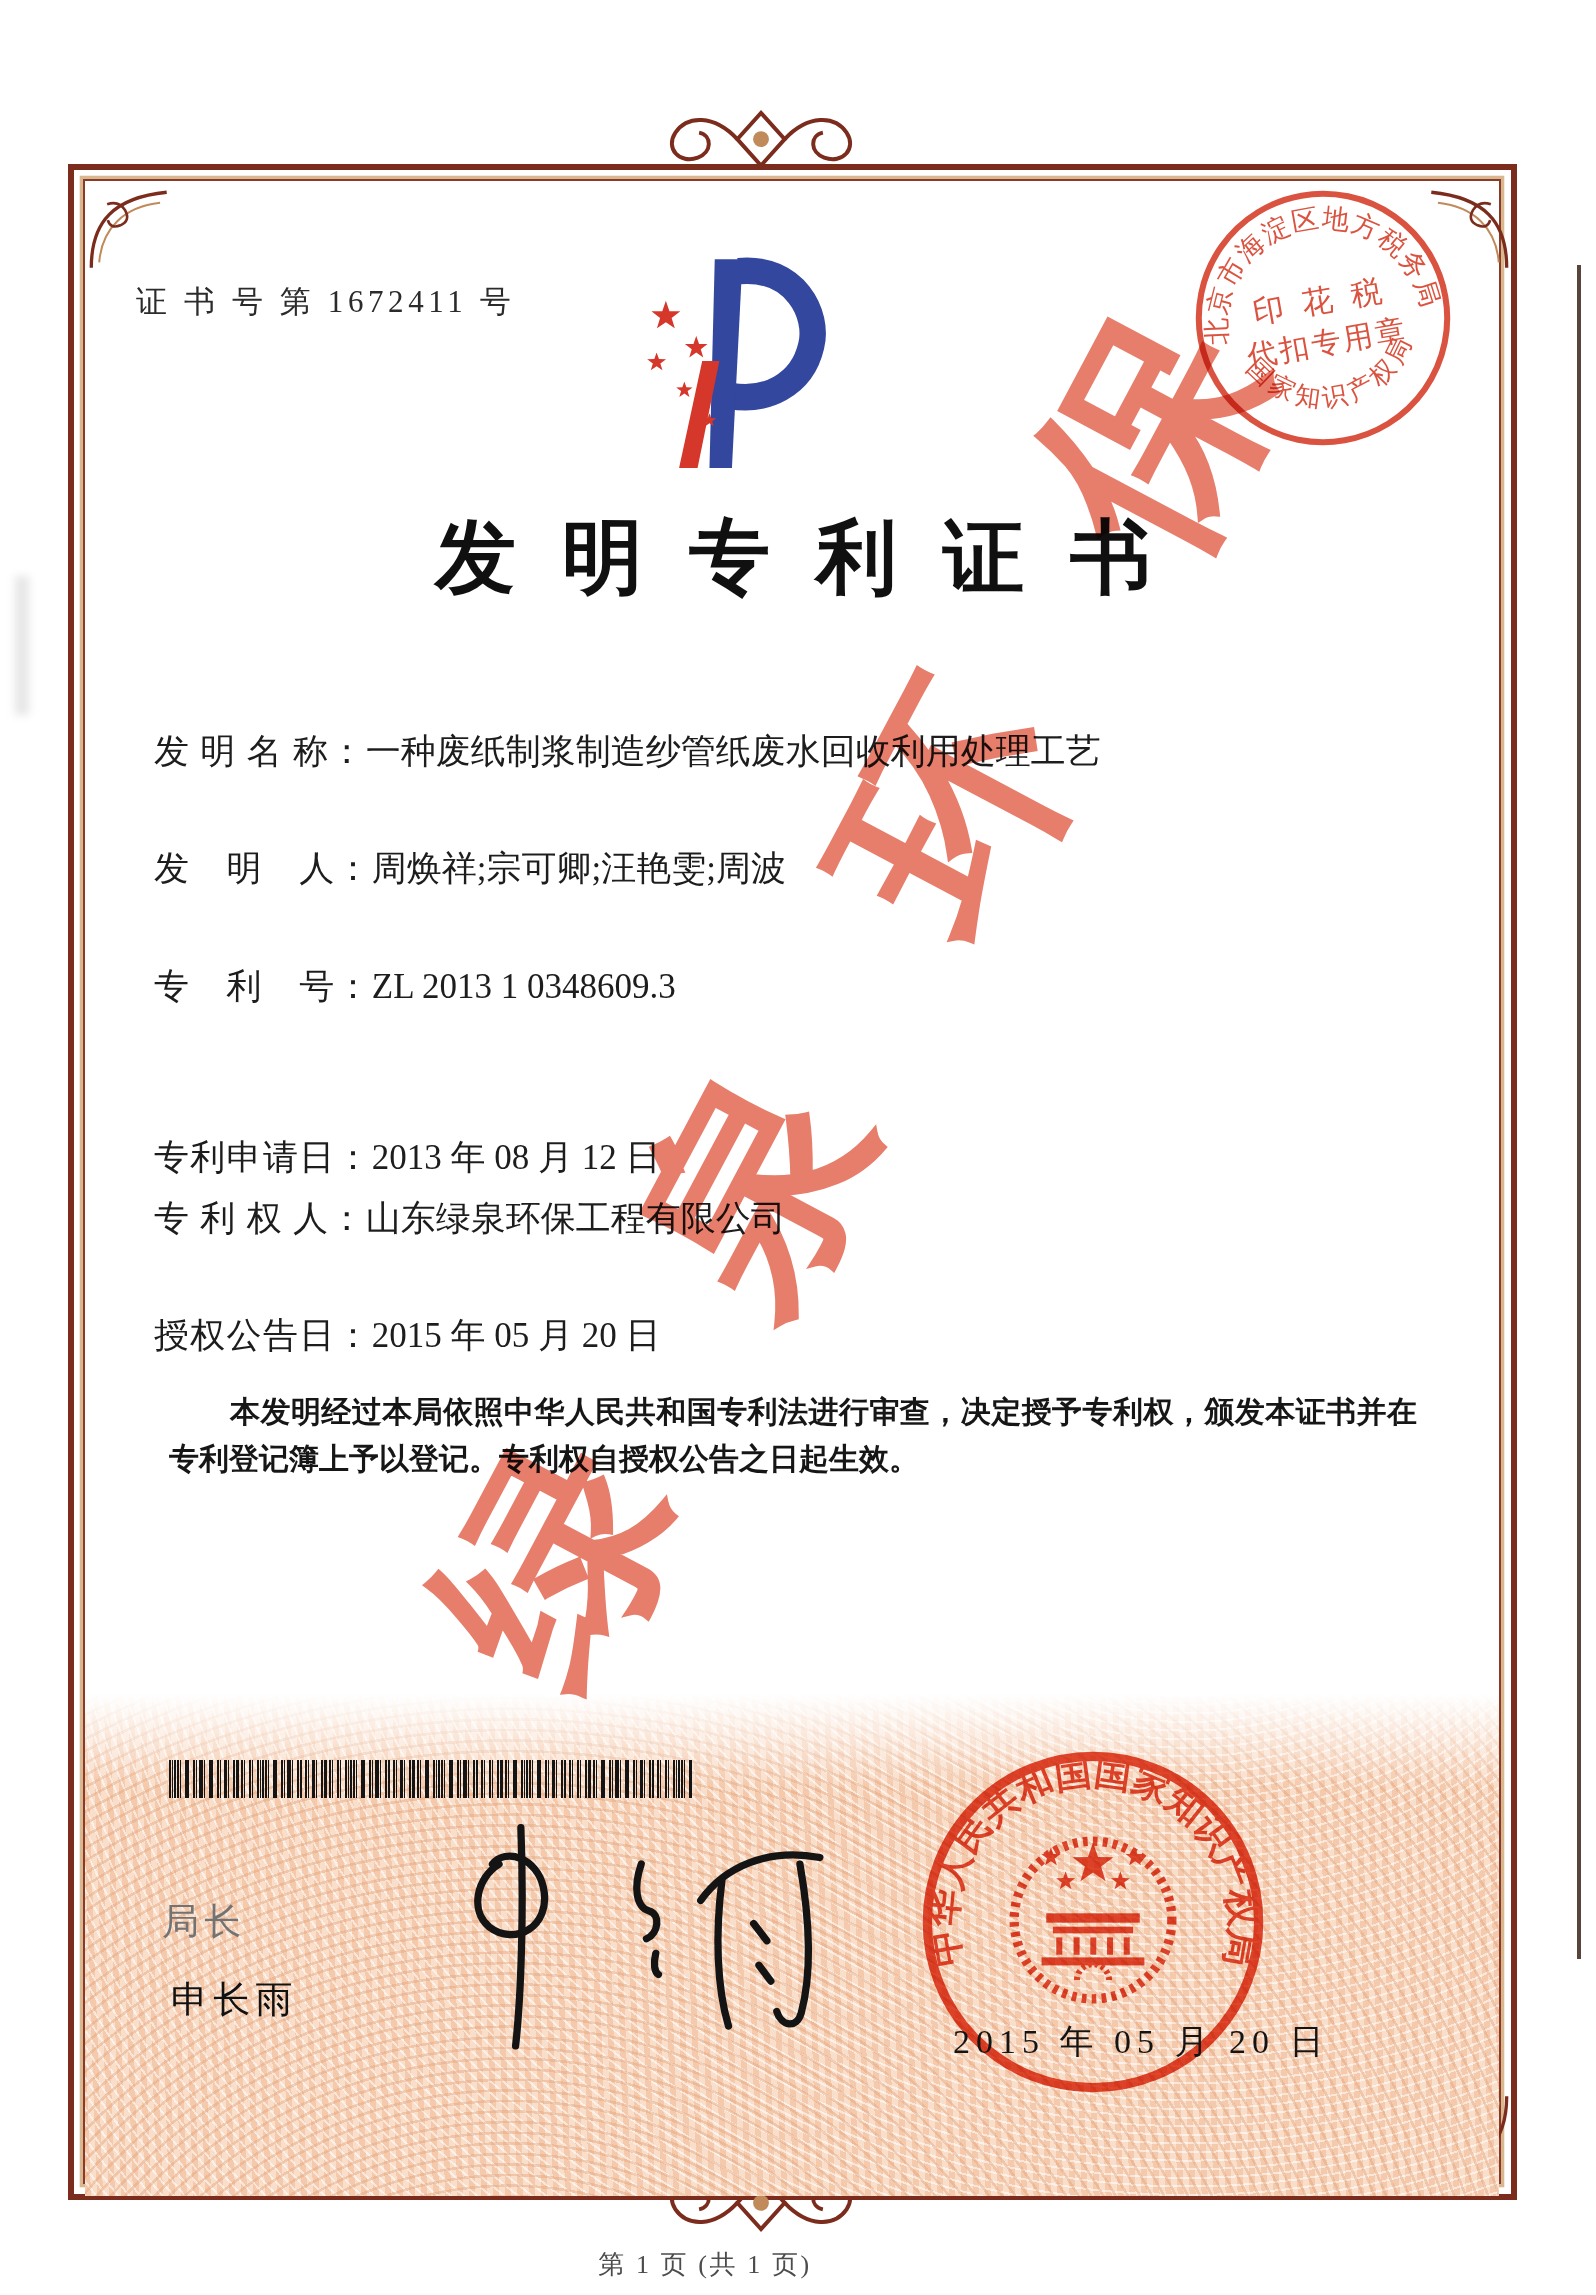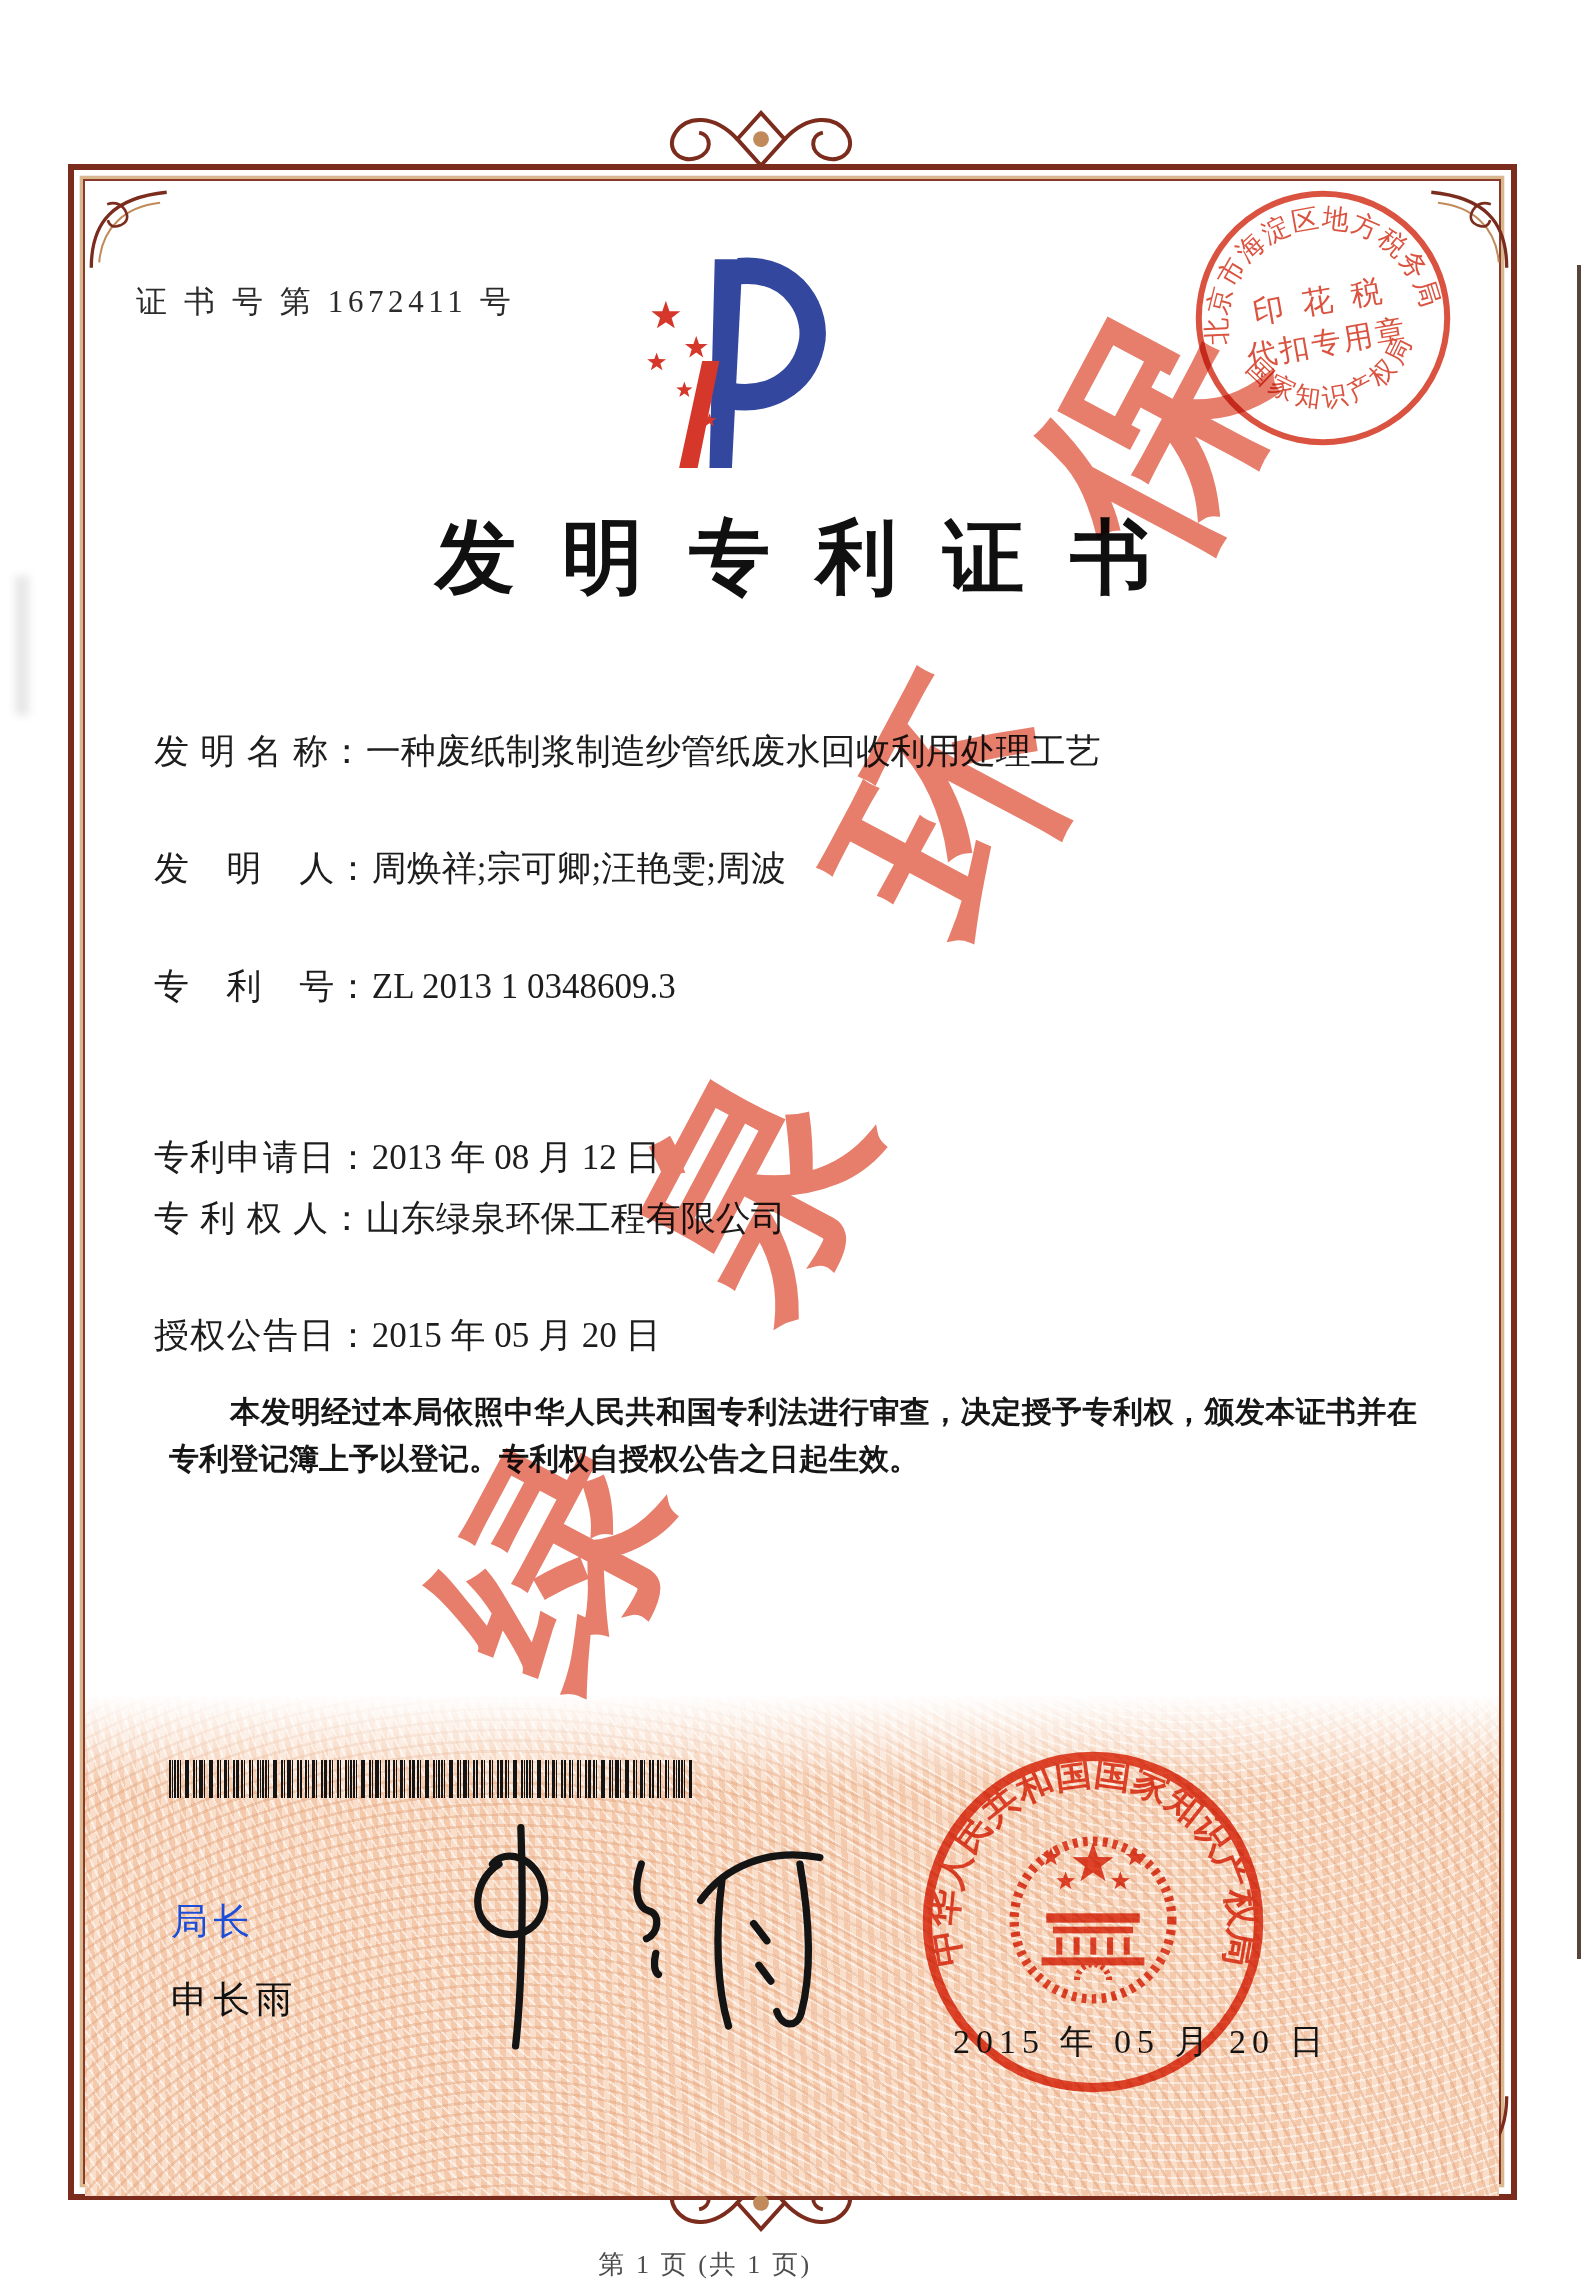--- a/index.html
+++ b/index.html
@@ -52,21 +52,21 @@
           repeating-radial-gradient(circle at 78% -70%, rgba(255,255,255,.55) 0 2px, rgba(255,255,255,0) 2px 8.6px),
           repeating-linear-gradient(88deg, rgba(238,182,144,.30) 0 6px, rgba(255,250,245,.30) 6px 12px);
         -webkit-mask-image:linear-gradient(to bottom, transparent 0, #000 93px);
         mask-image:linear-gradient(to bottom, transparent 0, #000 93px);}
 
   
   .barcode{position:absolute;left:169px;top:1760px;width:523px;height:38px;
         background-image:
           repeating-linear-gradient(90deg,#141414 0 2px,transparent 2px 3.3px,#141414 3.3px 4px,transparent 4px 8px),
           repeating-linear-gradient(90deg,transparent 0 4.6px,#141414 4.6px 6.6px,transparent 6.6px 12.6px);}
-  .signer-title{position:absolute;left:171px;top:1897px;font-size:37px;letter-spacing:5.3px;color:#1d4ed8;font-family:Liberation Mono, monospace;}
+  .signer-title{position:absolute;left:162px;top:1897px;font-size:37px;letter-spacing:5.3px;color:#737373;font-family:Liberation Mono, monospace;}
   .signer-name{position:absolute;left:171px;top:1975px;font-size:37px;letter-spacing:5.3px;color:#111;}
   .signature{position:absolute;left:423px;top:1798px;width:410px;height:271px;}
   .sipo-seal{position:absolute;left:916px;top:1745px;width:354px;height:354px;mix-blend-mode:multiply;}
   .seal-date{position:absolute;left:953px;top:2019px;font-size:34px;letter-spacing:6px;color:#141414;}
   .footer{position:absolute;left:556px;top:2247px;width:298px;text-align:center;
         font-size:26px;letter-spacing:2.6px;color:#4c4c4c;}
 
   
   .watermark{position:absolute;left:857px;top:999px;transform:translate(-50%,-50%) rotate(-62deg);
         font-size:228px;letter-spacing:198px;white-space:nowrap;color:#e2604a;opacity:.82;

